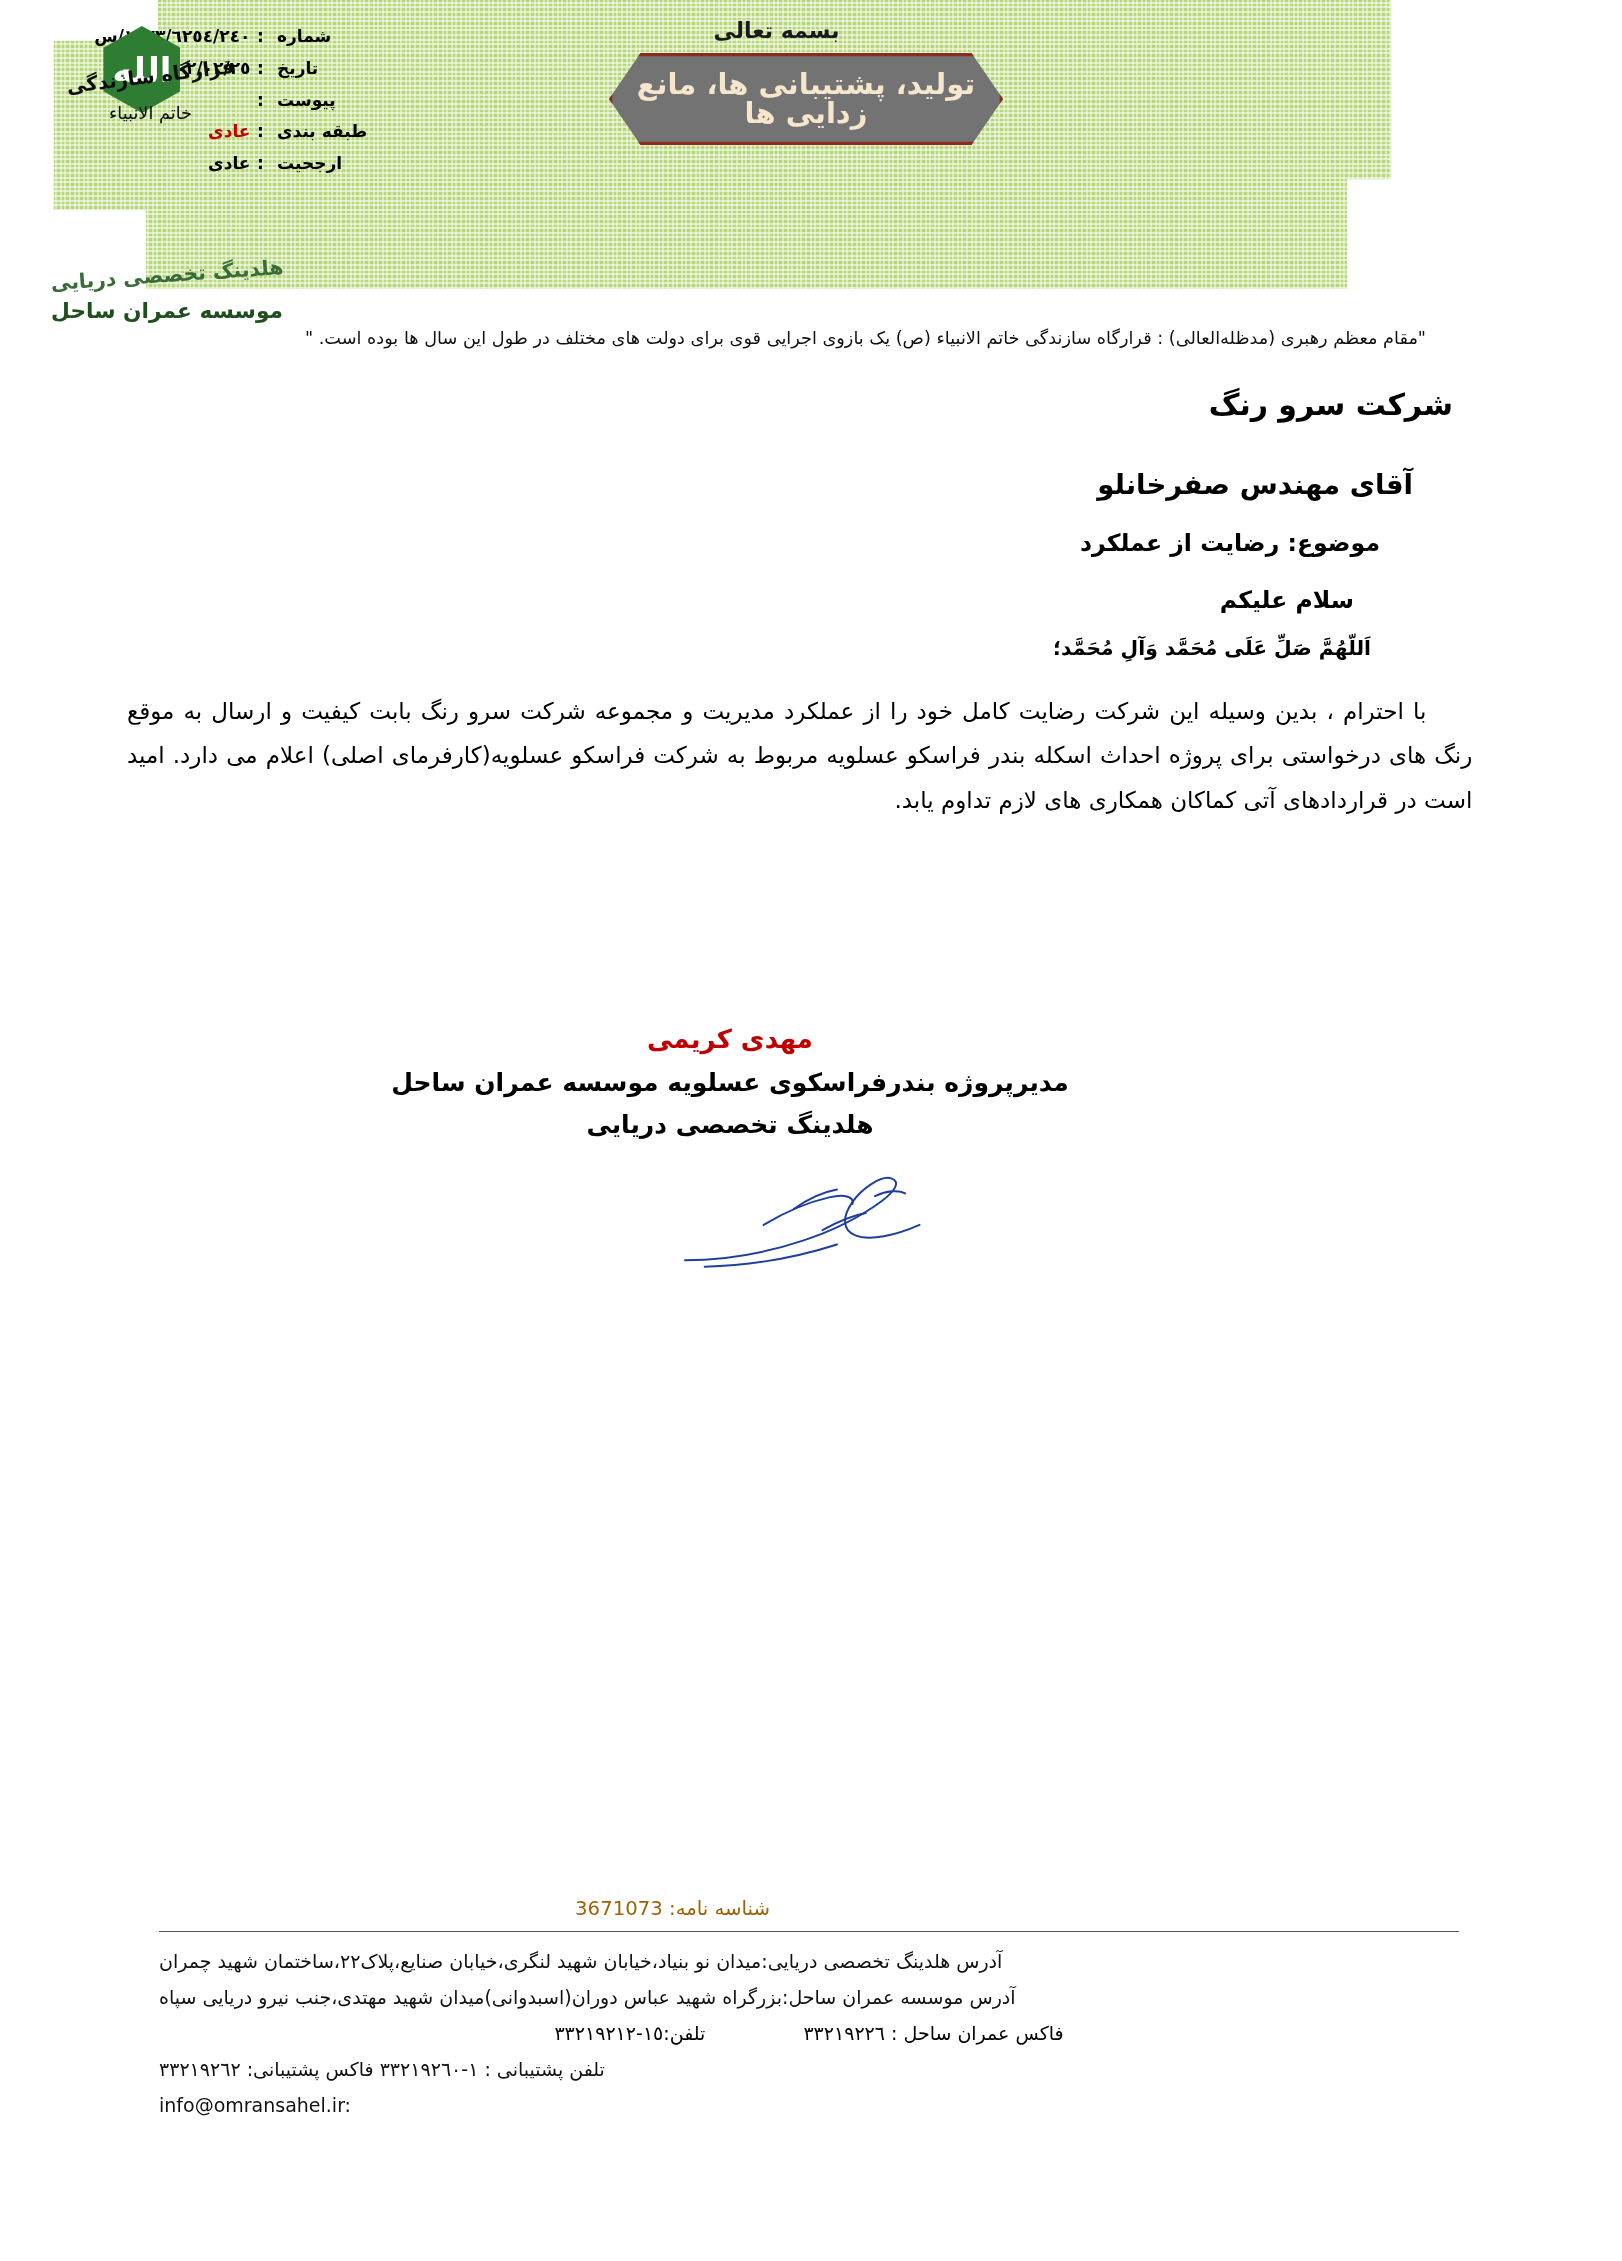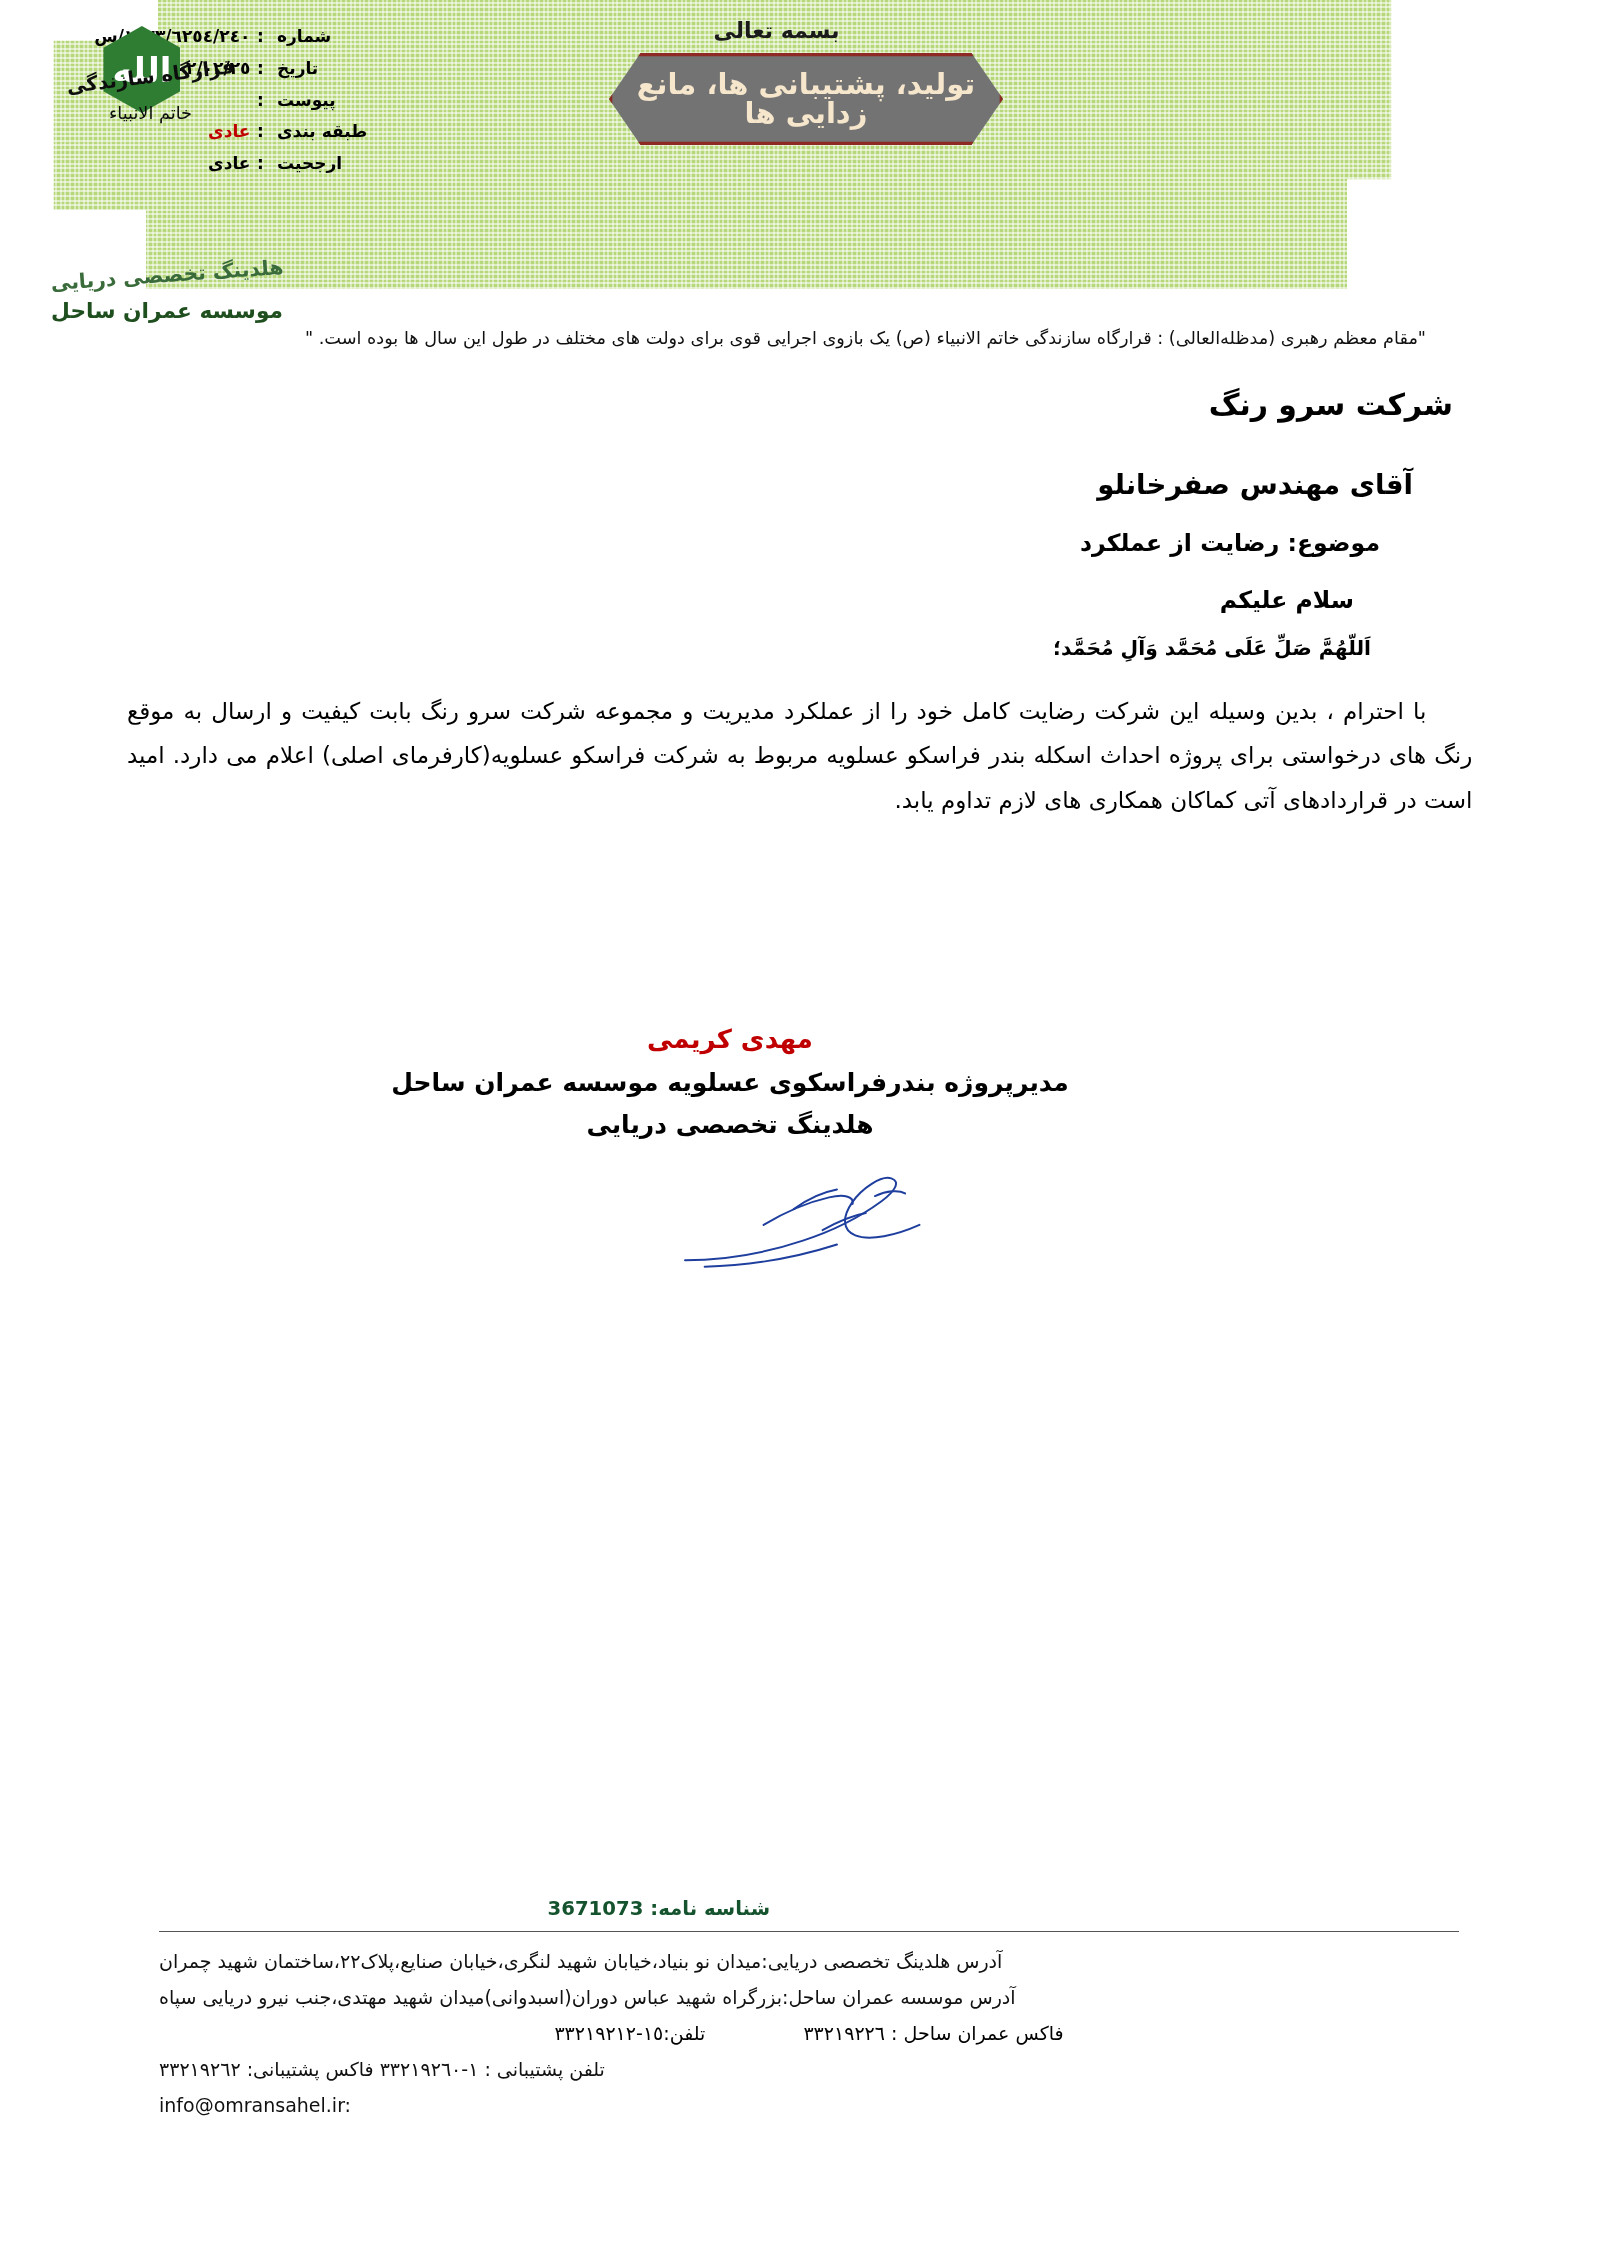--- a/index.html
+++ b/index.html
@@ -291,22 +291,22 @@
   .footer-idline {
     position: relative;
     width: 1623px;
     height: 39px;
   }
   .footer-id {
     position: absolute;
     right: 853px;
     top: 0;
     font-size: 19.7px;
-    color: #14532d;
-    font-weight: bold;
+    color: #a16207;
+    font-weight: normal;
     white-space: nowrap;
   }
   .footer-id .num { font-family: "DejaVu Sans", sans-serif; }
   .footer-rule {
     position: absolute;
     top: 34px;
     right: 164px;
     width: 1300px;
     height: 1.3px;
     background: #555;

